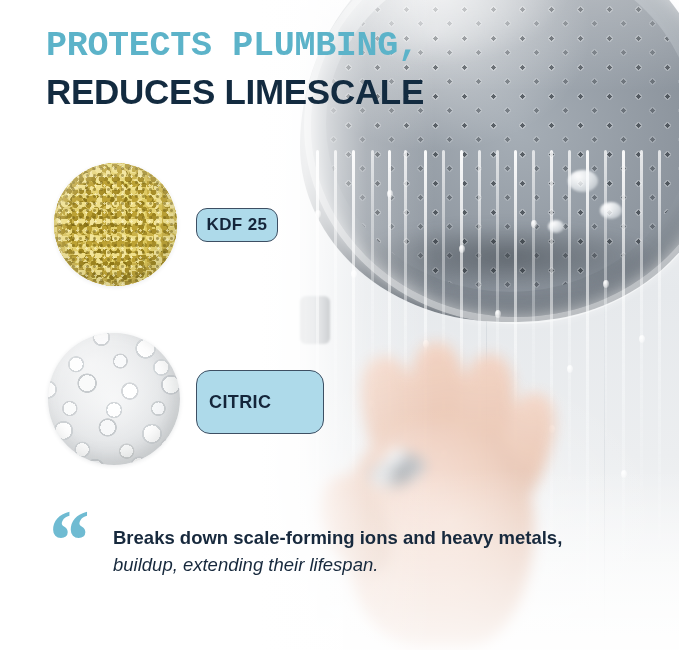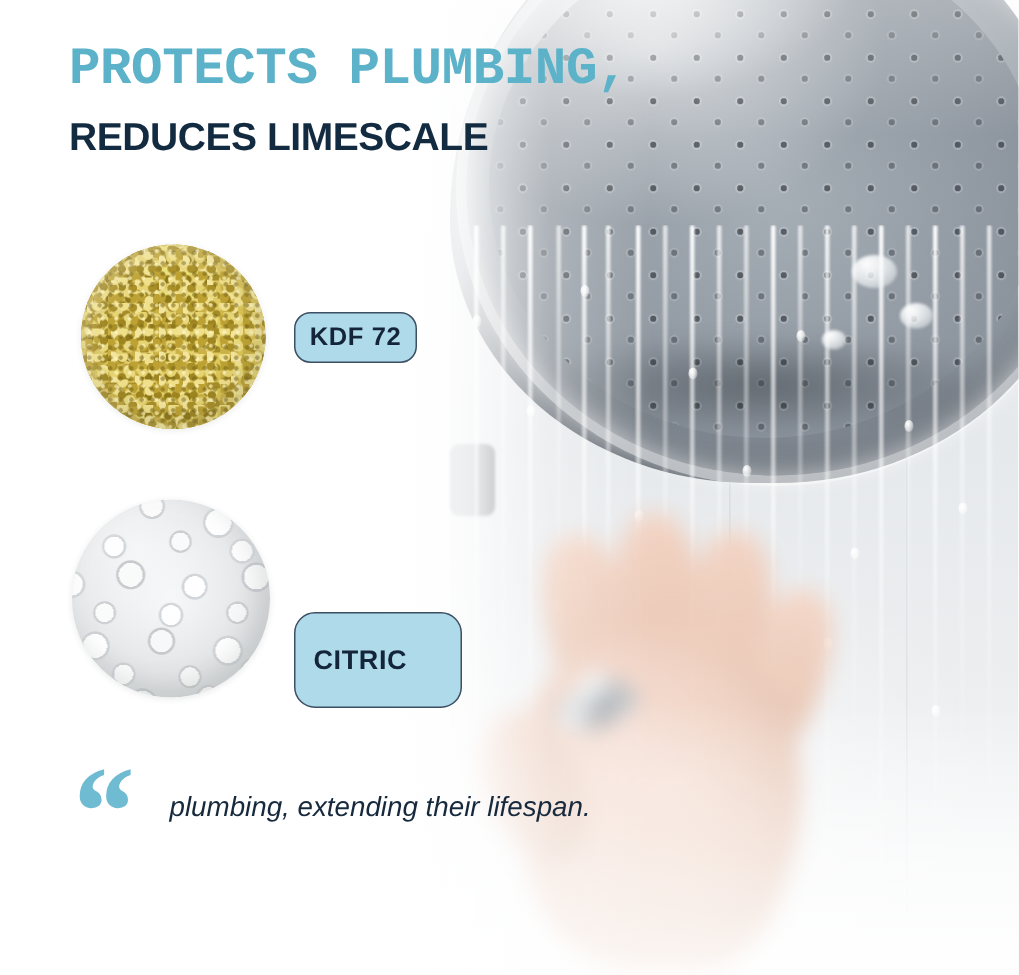--- a/index.html
+++ b/index.html
@@ -166,21 +166,21 @@
     position:absolute;left:46px;top:24px;width:520px;
     font-weight:700;
     font-size:35px;
     line-height:45px;
     letter-spacing:-0.3px;
     font-stretch:condensed;
     text-transform:uppercase;
     white-space:nowrap;
   }
   .hl1{color:#5CB3C9;display:block;font-size:35px;font-family:Liberation Mono, monospace;}
-  .hl2{color:#132B40;display:block;font-size:26px;}
+  .hl2{color:#132B40;display:block;font-size:35px;}
 
   
   .media-circle{
     position:absolute;border-radius:50%;overflow:hidden;
     box-shadow:0 1px 4px rgba(40,50,60,.10);
   }
   #kdf-circle{left:54px;top:163px;width:123px;height:123px;
     background:
       radial-gradient(circle at 30% 26%, rgba(255,255,255,.35) 0%, rgba(255,255,255,0) 55%),
       radial-gradient(ellipse at 50% 50%, #e8d46a 0%, #dcc557 48%, #c9ae40 100%);
@@ -271,27 +271,26 @@
     display:flex;flex-direction:column;justify-content:center;
     box-sizing:border-box;
   }
   #badge-kdf{
     left:196px;top:208px;width:82px;height:34px;
     border-radius:11px;
     font-size:17px;
     align-items:center;
   }
   #badge-citric{
-    left:196px;top:370px;width:112px;height:64px;
+    left:196px;top:370px;width:128px;height:64px;
     border-radius:14px;
     font-size:18px;
     line-height:25px;
     padding-left:12px;
     align-items:flex-start;
-    margin-top:38px;
   }
   .badge-line{display:block;white-space:nowrap;}
 
   
   .quote-mark{
     position:absolute;left:45px;top:498px;
     color:#6FBBD2;
     font-family:"Liberation Serif","DejaVu Serif",serif;
     font-size:86px;
     font-weight:700;
@@ -395,31 +394,32 @@
       <span class="hl1">PROTECTS PLUMBING,</span>
       <span class="hl2">REDUCES LIMESCALE</span>
     </div>
 
     <div class="media-circle" id="kdf-circle">
       <div class="grain grain-kdf"></div>
       <div class="grain grain-kdf2"></div>
       <div class="circle-shade"></div>
     </div>
     <div class="badge" id="badge-kdf">
-      <span class="badge-line">KDF 72</span>
+      <span class="badge-line">KDF 25</span>
     </div>
 
     <div class="media-circle" id="citric-circle">
       <div class="grain grain-citric"></div>
       <div class="grain grain-citric2"></div>
       <div class="circle-shade"></div>
     </div>
     <div class="badge" id="badge-citric">
       <span class="badge-line">CITRIC</span>
     </div>
 
     <div class="quote-mark">“</div>
     <div class="quote-text">
-      <span class="q-ital">plumbing, extending their lifespan.</span>
+      <span class="q-bold">Breaks down scale-forming ions and heavy metals,</span>
+      <span class="q-ital">buildup, extending their lifespan.</span>
     </div>
 
   </div>
 </div>
 
 </body></html>

